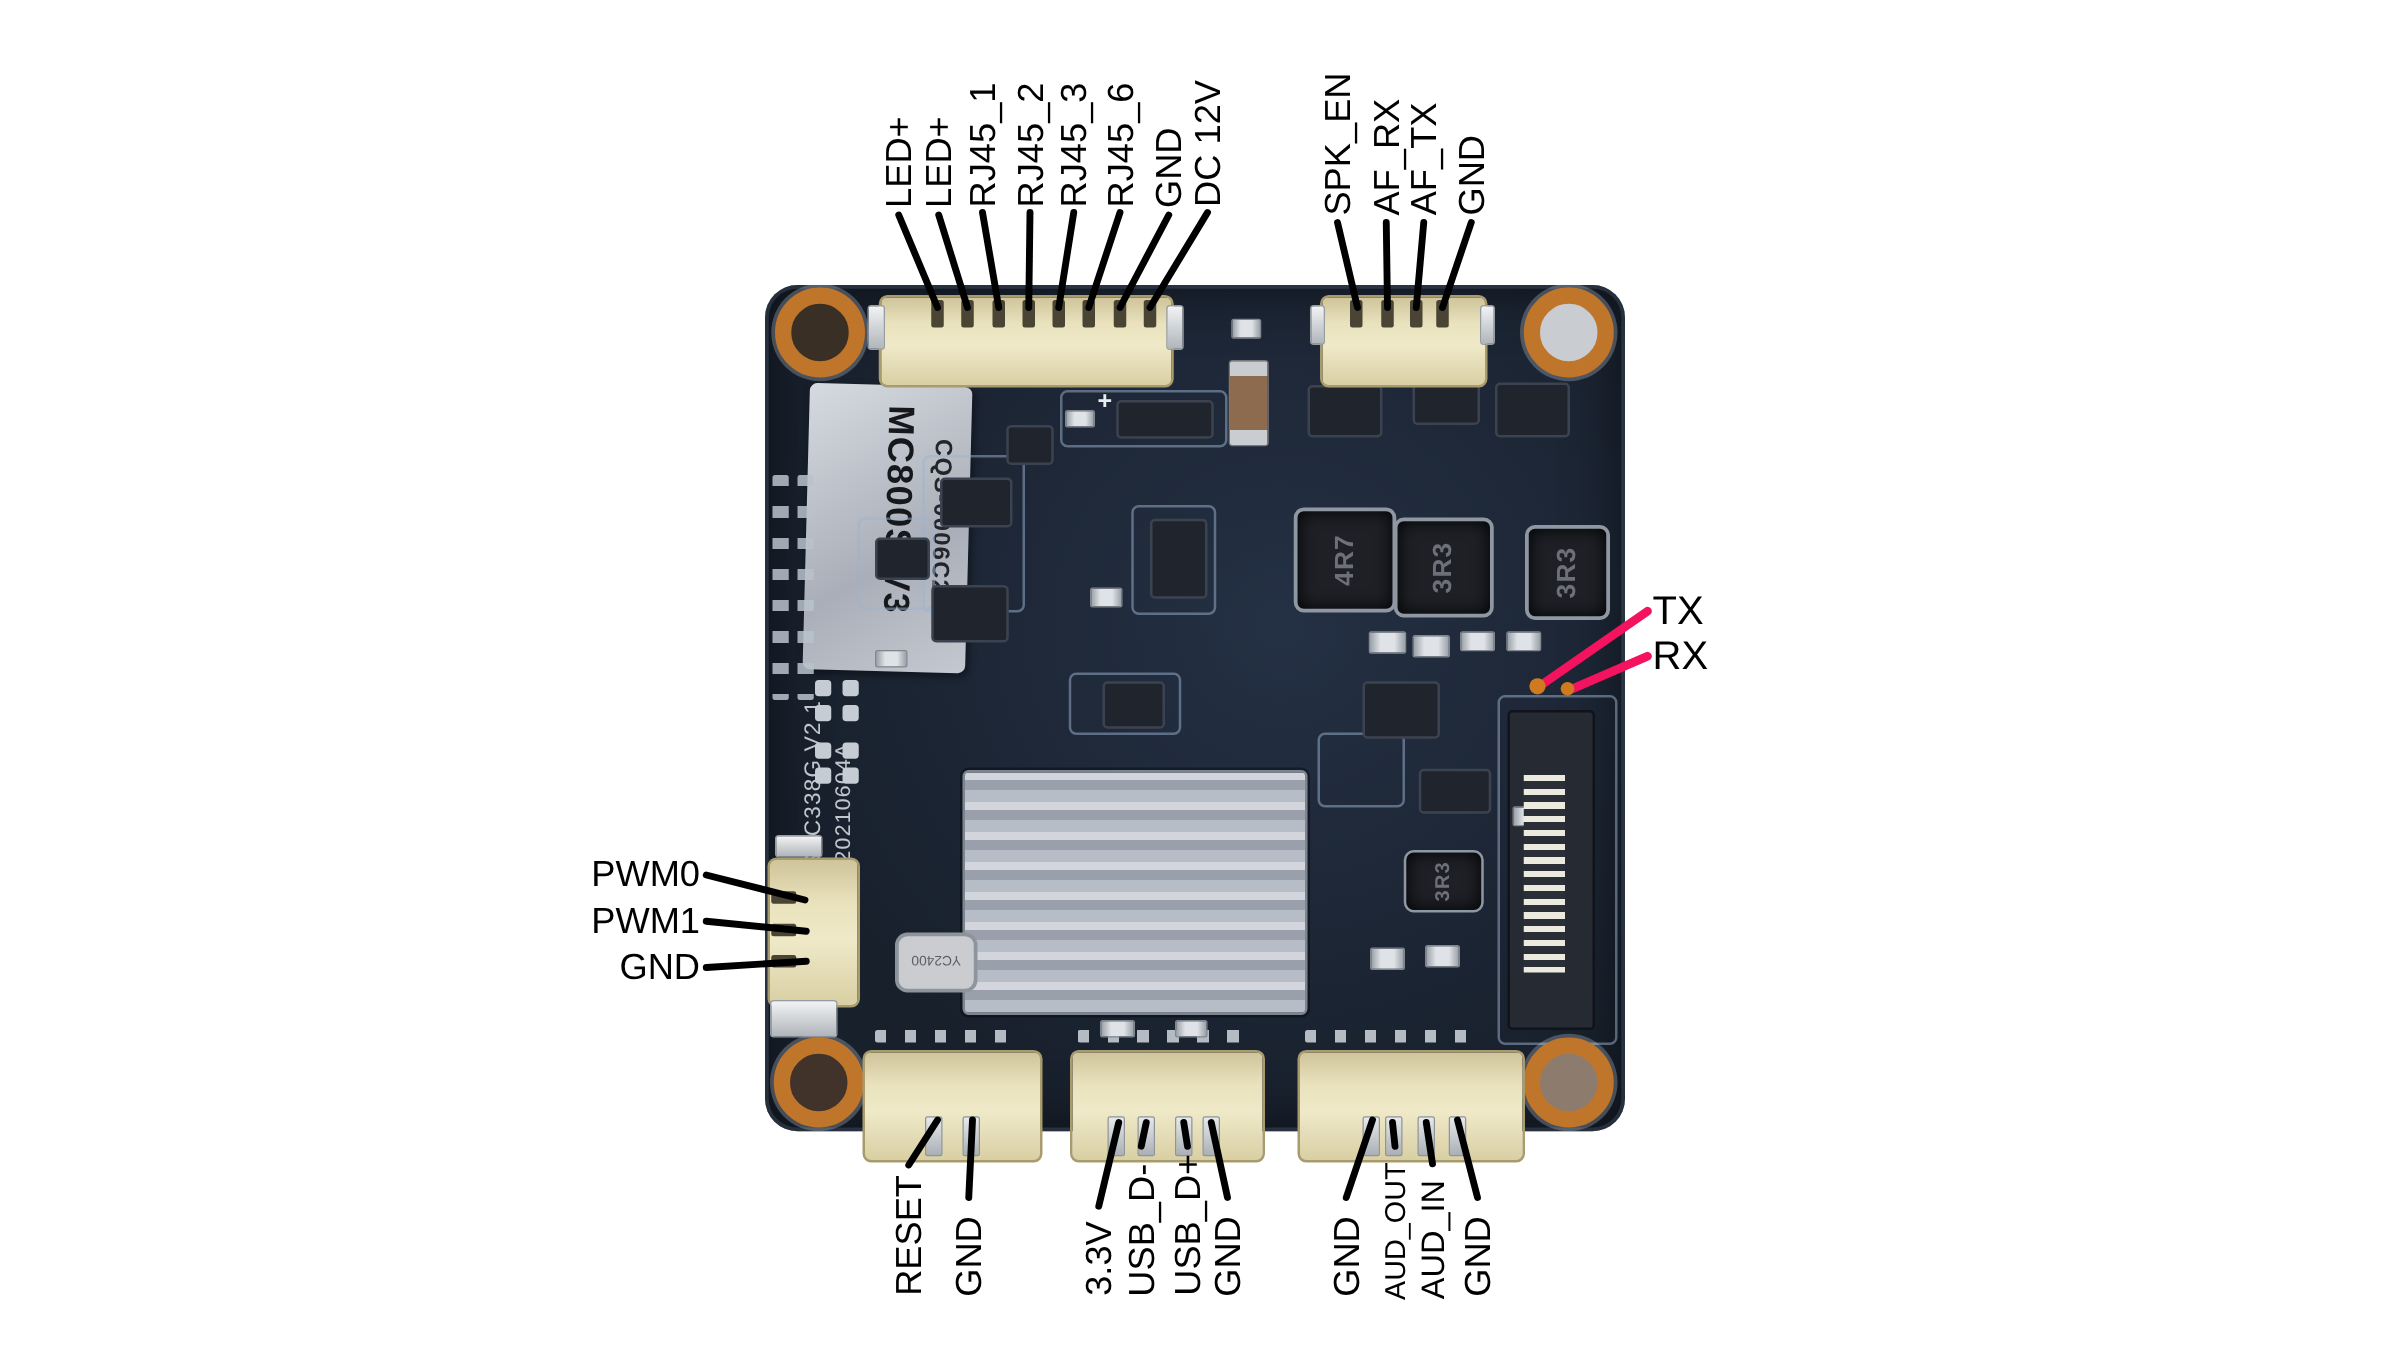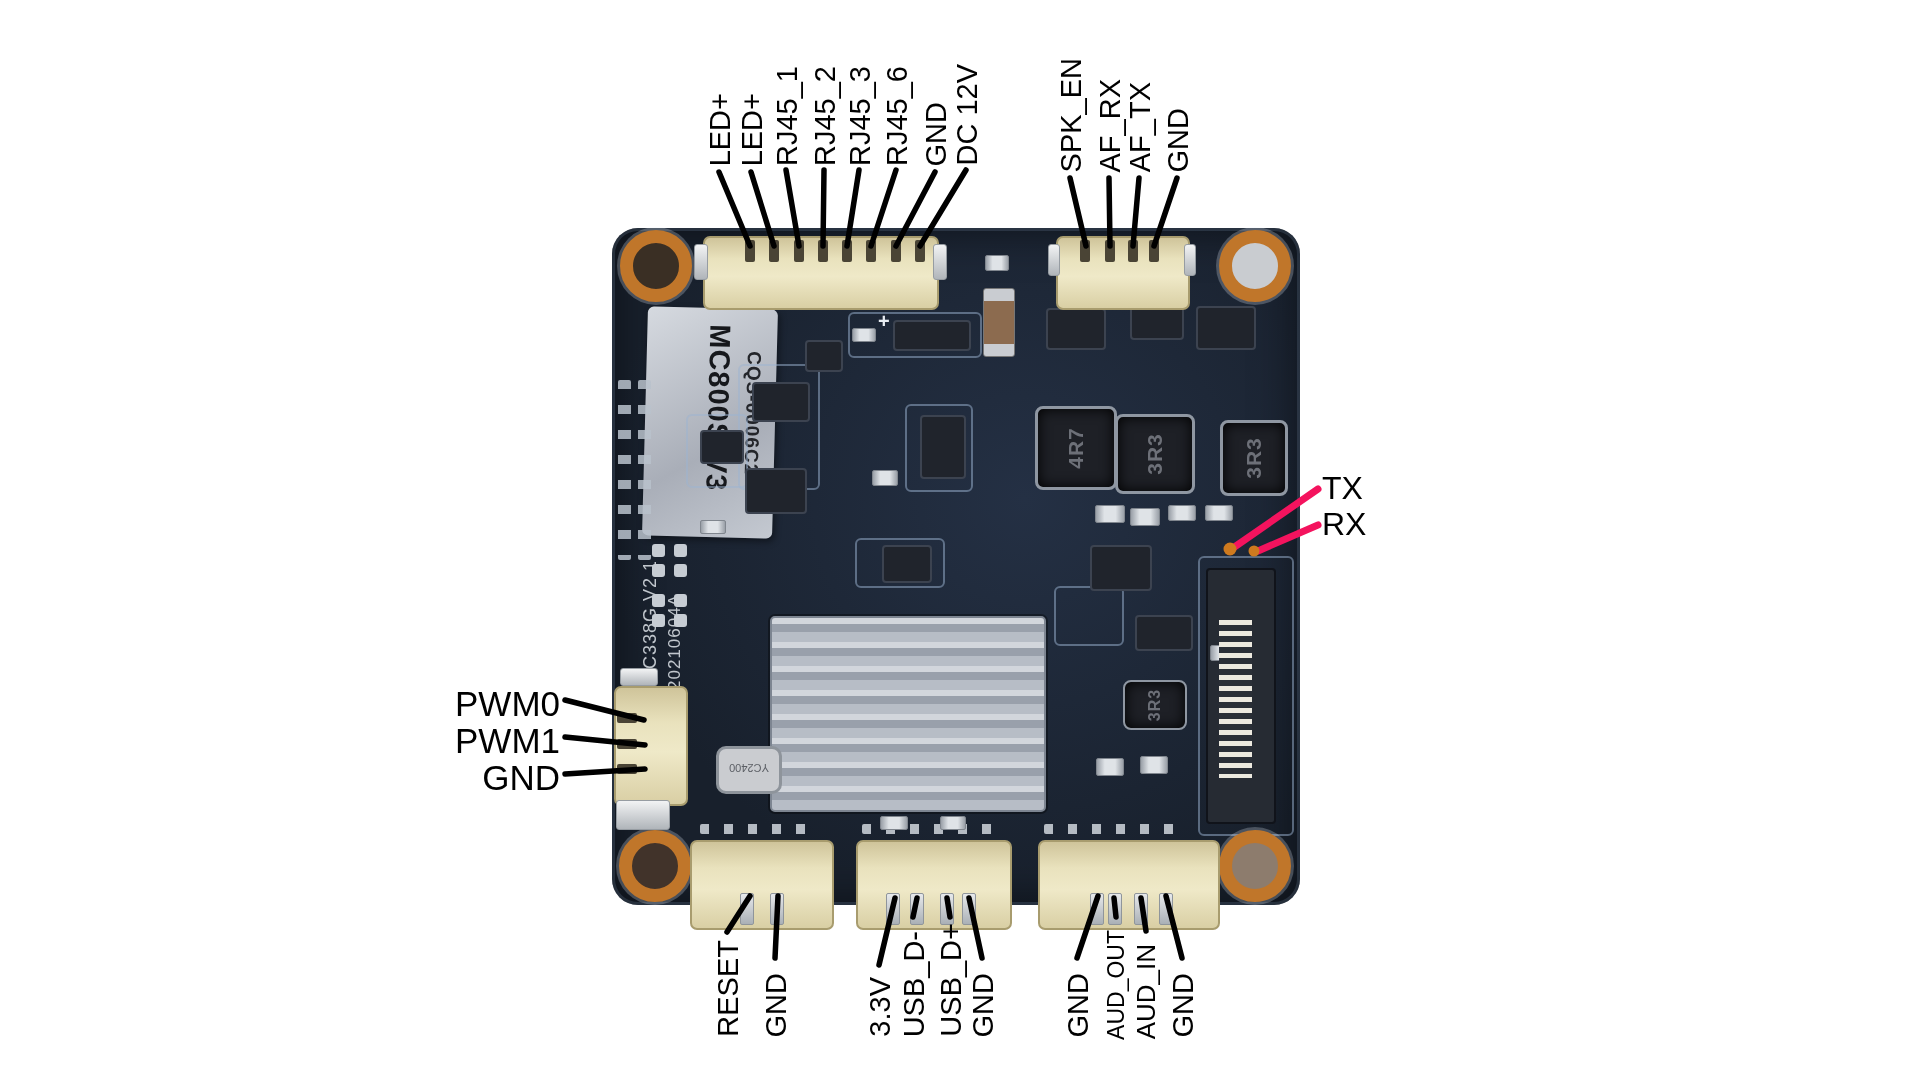--- a/index.html
+++ b/index.html
@@ -54,21 +54,21 @@
   .cap-tall{position:absolute;left:983px;top:288px;width:30px;height:67px;border:1px solid #777;border-radius:3px;z-index:1;
        background:linear-gradient(180deg,#c9ccd1 0 18%,#8c6b4f 18% 82%,#c9ccd1 82%);}
   .plus{position:absolute;color:#e8edf2;font-size:20px;font-weight:bold;z-index:1;}
   .pads4{position:absolute;width:13px;height:13px;border-radius:3px;background:#c6ccd3;z-index:1;
        box-shadow:22px 0 #c6ccd3, 0 20px #c6ccd3, 22px 20px #c6ccd3;}
   
   .vlabel{position:absolute;writing-mode:vertical-rl;transform:rotate(180deg);font-size:29px;
        line-height:34px;width:34px;color:#000;white-space:nowrap;z-index:6;}
   .vlabel.small{font-size:23px;line-height:26px;width:26px;}
   .vlabel.mid{font-size:26px;line-height:30px;width:30px;}
-  .hlabel{position:absolute;font-size:35px;color:#000;white-space:nowrap;z-index:6;}
+  .hlabel{position:absolute;font-size:29px;color:#000;white-space:nowrap;z-index:6;}
   .hlabel.right{text-align:right;}
   .uart{font-size:32px;}
   svg.overlay{position:absolute;left:0;top:0;z-index:5;pointer-events:none;}
 </style>
 </head>
 <body>
 
 <div id="stage">
 
   <div class="board"></div>

